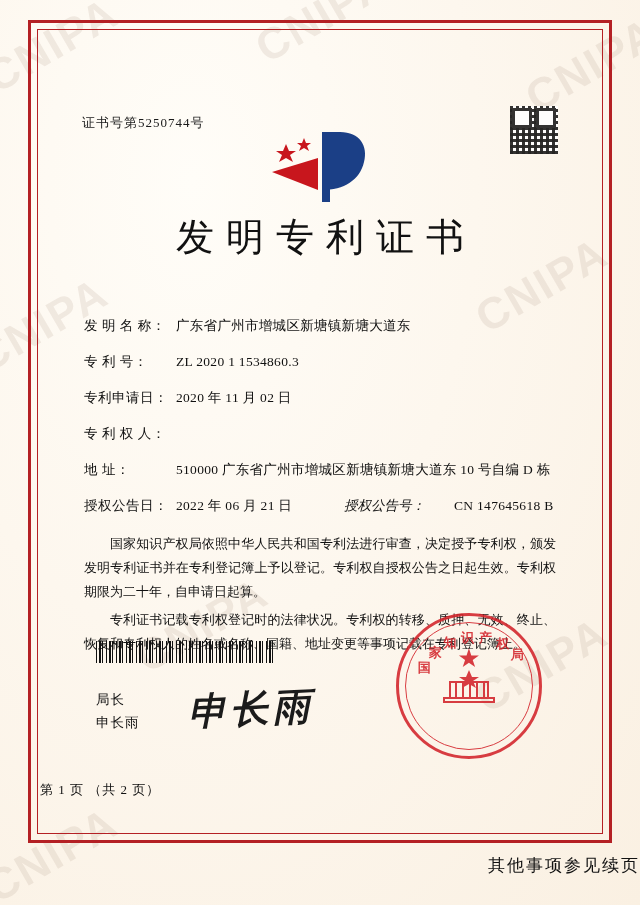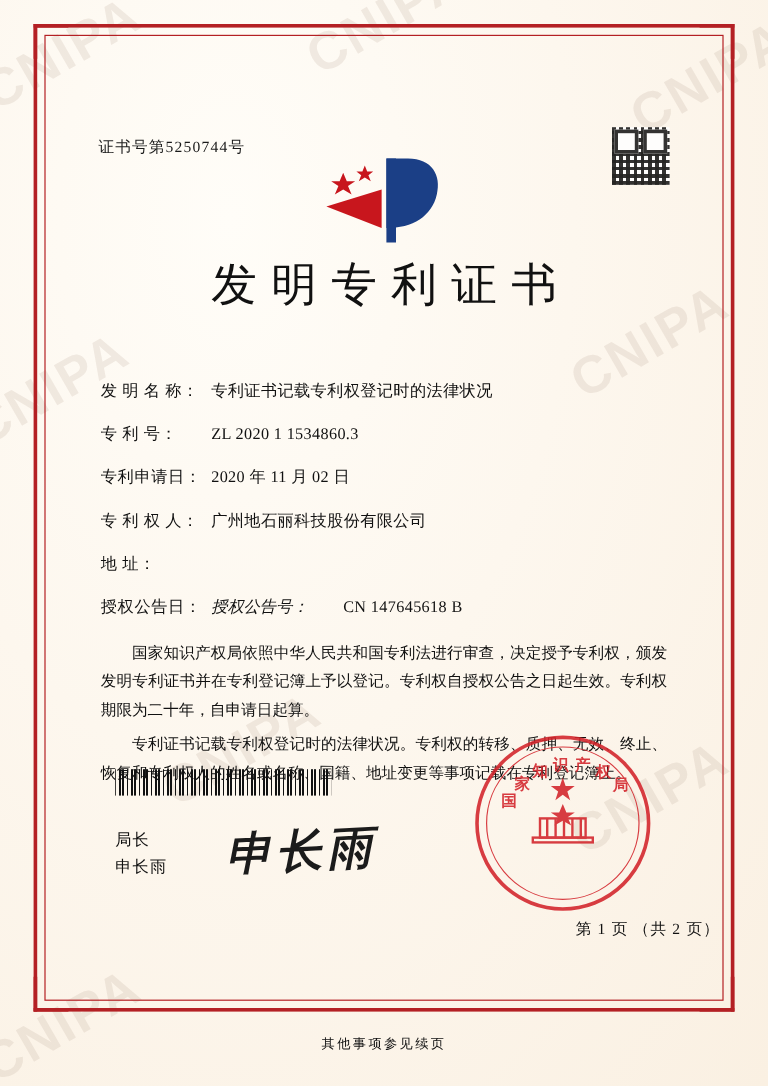--- a/index.html
+++ b/index.html
@@ -253,33 +253,33 @@
     left: 50%;
     top: 52px;
     transform: translateX(-50%);
     width: 58px;
     height: 44px;
   }
   .page-no {
     position: absolute;
     left: 0;
     right: 0;
-    bottom: 48px;
-    text-align: right;
+    bottom: 32px;
+    text-align: left;
     font-size: 13px;
     color: #111;
     letter-spacing: 1px;
   }
   .footer-note {
     position: absolute;
     left: 0;
     right: 0;
     bottom: 28px;
-    text-align: center;
-    font-size: 11px;
+    text-align: right;
+    font-size: 17px;
     color: #111;
     letter-spacing: 2px;
     z-index: 3;
   }
 </style>
 </head>
 <body>
 
 <div class="page">
 
@@ -316,39 +316,40 @@
         <polygon points="26,16 29,23 36,23 30,27 33,34 26,30 19,34 22,27 16,23 23,23" fill="#c8161d"></polygon>
         <polygon points="44,10 46,15 51,15 47,18 49,23 44,20 39,23 41,18 37,15 42,15" fill="#c8161d"></polygon>
       </svg>
     </div>
 
     <div class="title">发明专利证书</div>
 
     <div class="fields">
       <div class="field-row">
         <div class="field-label">发 明 名 称：</div>
-        <div class="field-value">专利证书记载专利权登记时的法律状况</div>
+        <div class="field-value">广东省广州市增城区新塘镇新塘大道东</div>
       </div>
       <div class="field-row">
         <div class="field-label">专 利 号：</div>
         <div class="field-value">ZL 2020 1 1534860.3</div>
       </div>
       <div class="field-row">
         <div class="field-label">专利申请日：</div>
         <div class="field-value">2020 年 11 月 02 日</div>
       </div>
       <div class="field-row">
         <div class="field-label">专 利 权 人：</div>
-        <div class="field-value">广州地石丽科技股份有限公司</div>
       </div>
       <div class="field-row">
         <div class="field-label">地        址：</div>
+        <div class="field-value">510000 广东省广州市增城区新塘镇新塘大道东 10 号自编 D 栋</div>
       </div>
       <div class="field-row double">
         <div class="field-label">授权公告日：</div>
+        <div class="field-value first">2022 年 06 月 21 日</div>
         <div class="field-label2">授权公告号：</div>
         <div class="field-value">CN 147645618 B</div>
       </div>
     </div>
 
     <div class="paras">
       <p>国家知识产权局依照中华人民共和国专利法进行审查，决定授予专利权，颁发发明专利证书并在专利登记簿上予以登记。专利权自授权公告之日起生效。专利权期限为二十年，自申请日起算。</p>
       <p>专利证书记载专利权登记时的法律状况。专利权的转移、质押、无效、终止、恢复和专利权人的姓名或名称、国籍、地址变更等事项记载在专利登记簿上。</p>
     </div>
 

